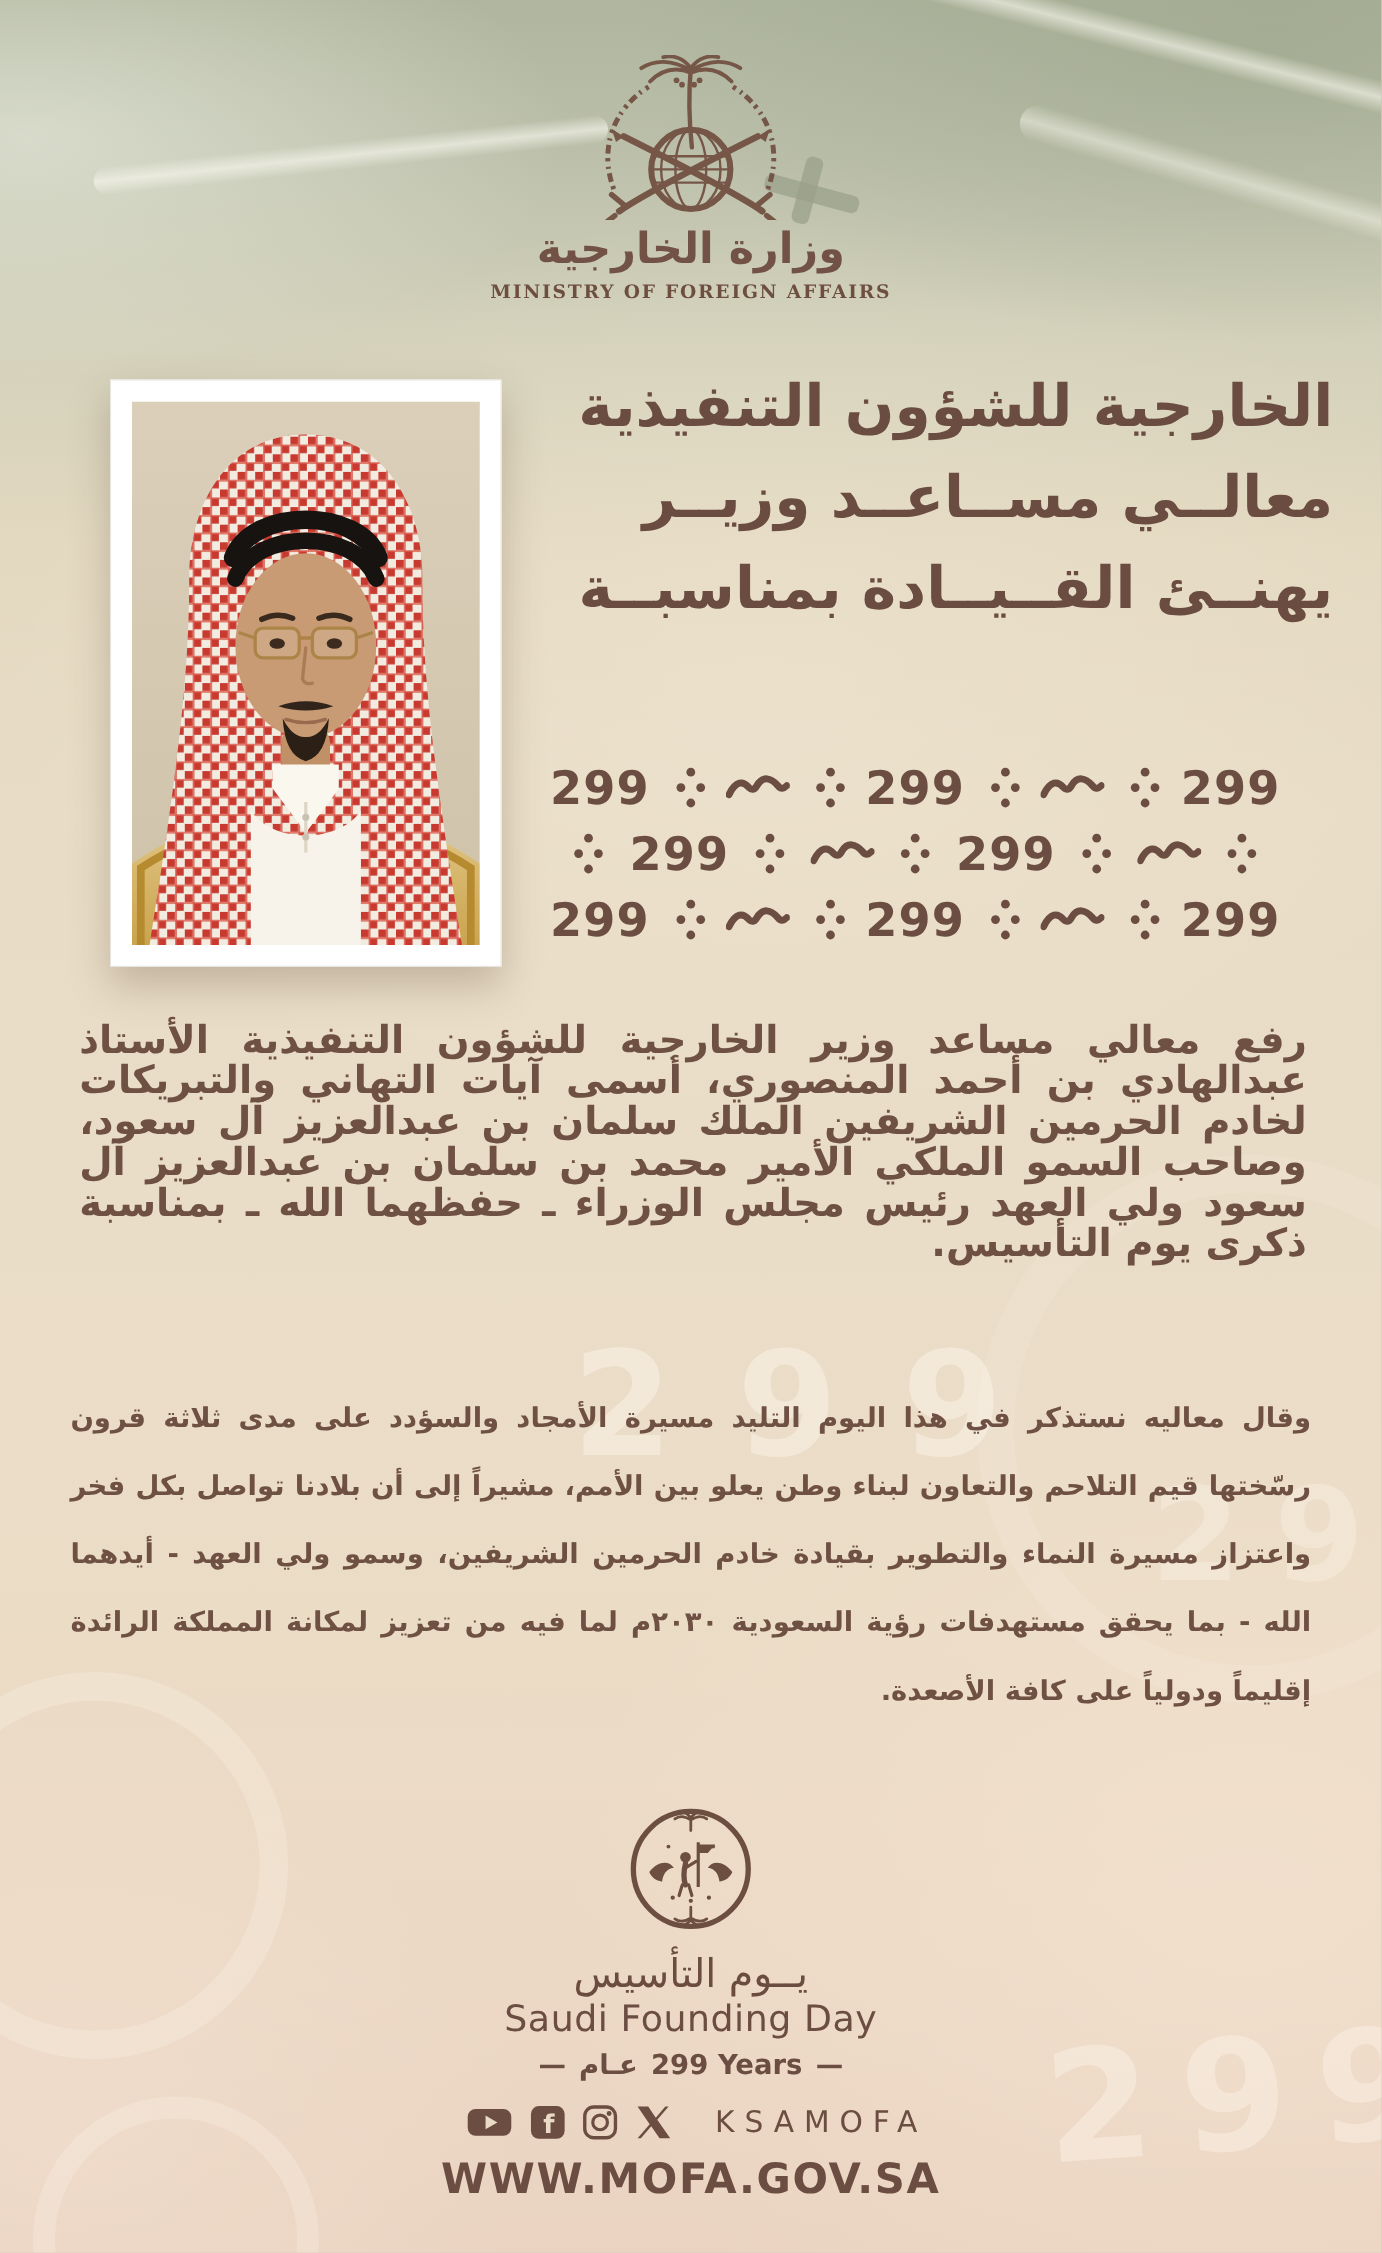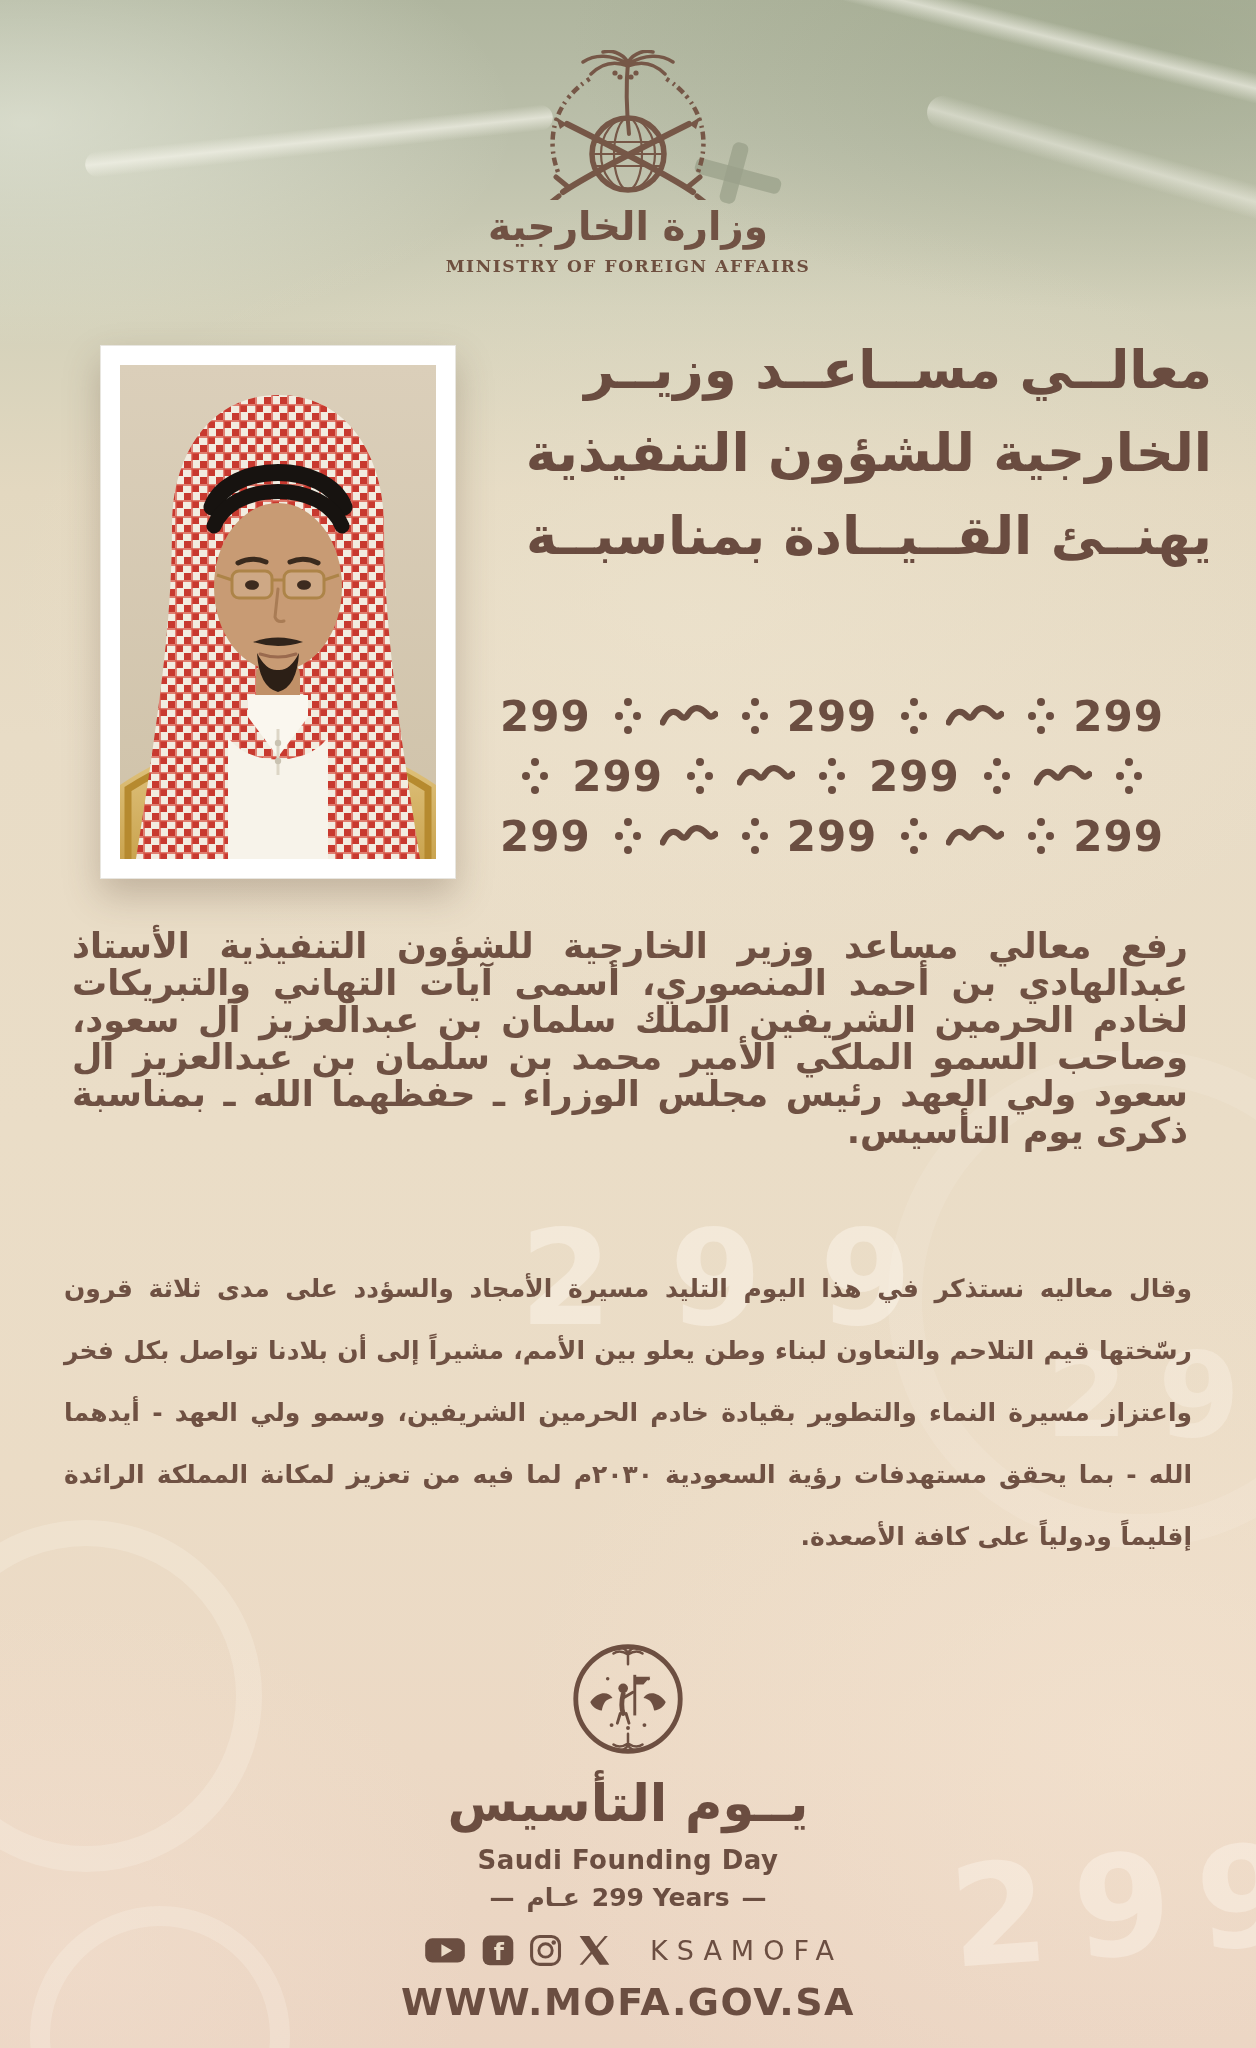--- a/index.html
+++ b/index.html
@@ -38,22 +38,22 @@
   .dots{position:relative;width:26px;height:40px;display:inline-block;}
   .dots i{position:absolute;width:8px;height:8px;border-radius:50%;background:#6b4e41;}
   .dots .d0{left:9px;top:2px;}  .dots .d1{left:0;top:16px;}
   .dots .d2{left:18px;top:16px;}.dots .d3{left:9px;top:30px;}
   
   .para{position:absolute;direction:rtl;text-align:justify;color:#6f5143;font-weight:bold;margin:0;}
   .p1{left:72px;top:928px;width:1116px;font-size:35px;line-height:37px;}
   .p2{left:64px;top:1258px;width:1128px;font-size:25px;line-height:62px;}
   
   .founding{position:absolute;left:0;right:0;top:1640px;display:flex;flex-direction:column;align-items:center;}
-  .fd-ar{font-size:51px;font-weight:bold;color:#6b4d40;margin-top:12px;}
-  .fd-en{font-size:26px;font-weight:bold;color:#6b4e41;margin-top:12px;letter-spacing:.5px;}
+  .fd-ar{font-size:36px;font-weight:normal;color:#6b4d40;margin-top:12px;}
+  .fd-en{font-size:33px;font-weight:normal;color:#6b4e41;margin-top:0;letter-spacing:.5px;}
   .years{display:flex;align-items:center;gap:12px;margin-top:8px;font-size:25px;font-weight:bold;color:#6b4e41;}
   .social{display:flex;align-items:center;gap:12px;margin-top:20px;}
   .sicon svg{display:block;height:36px;width:auto;}
   .handle{font-size:27px;letter-spacing:9px;color:#6b4e41;margin-right:-9px;margin-left:26px;}
   .website{font-size:38px;font-weight:bold;letter-spacing:1.5px;color:#6b4e41;margin-top:12px;}
 </style>
 </head>
 <body>
 
 <div class="page">
@@ -142,22 +142,22 @@
         <ellipse cx="132" cy="220" rx="7" ry="4.8" fill="#3d2b1f"></ellipse>
           <ellipse cx="184" cy="220" rx="7" ry="4.8" fill="#3d2b1f"></ellipse>
         <path d="M158 224 L155 252 Q157 258 164 256" stroke="#a97c55" stroke-width="3" fill="none" stroke-linecap="round"></path>
         <path d="M133 277 Q158 268 183 277 Q158 285 133 277 Z" fill="#30241b"></path>
         <path d="M140 289 Q158 295 176 289" stroke="#9a6a4e" stroke-width="3" fill="none" stroke-linecap="round"></path>
         <path d="M137 288 Q139 322 158 327 Q177 322 179 288 Q170 306 158 305 Q146 306 137 288 Z" fill="#2c1f16"></path>
       </svg>
     </figure>
 
     <div class="headline">
+      <div>الخارجية للشؤون التنفيذية</div>
       <div>معالــي مســاعــد وزيــر</div>
-      <div>الخارجية للشؤون التنفيذية</div>
       <div>يهنــئ القــيــادة بمناسبــة</div>
     </div>
 
     <div class="band">
         <div class="band-row">
           <span class="num">299</span>
           <span class="dots">
             <i class="d0"></i>
             <i class="d1"></i>
             <i class="d2"></i>

